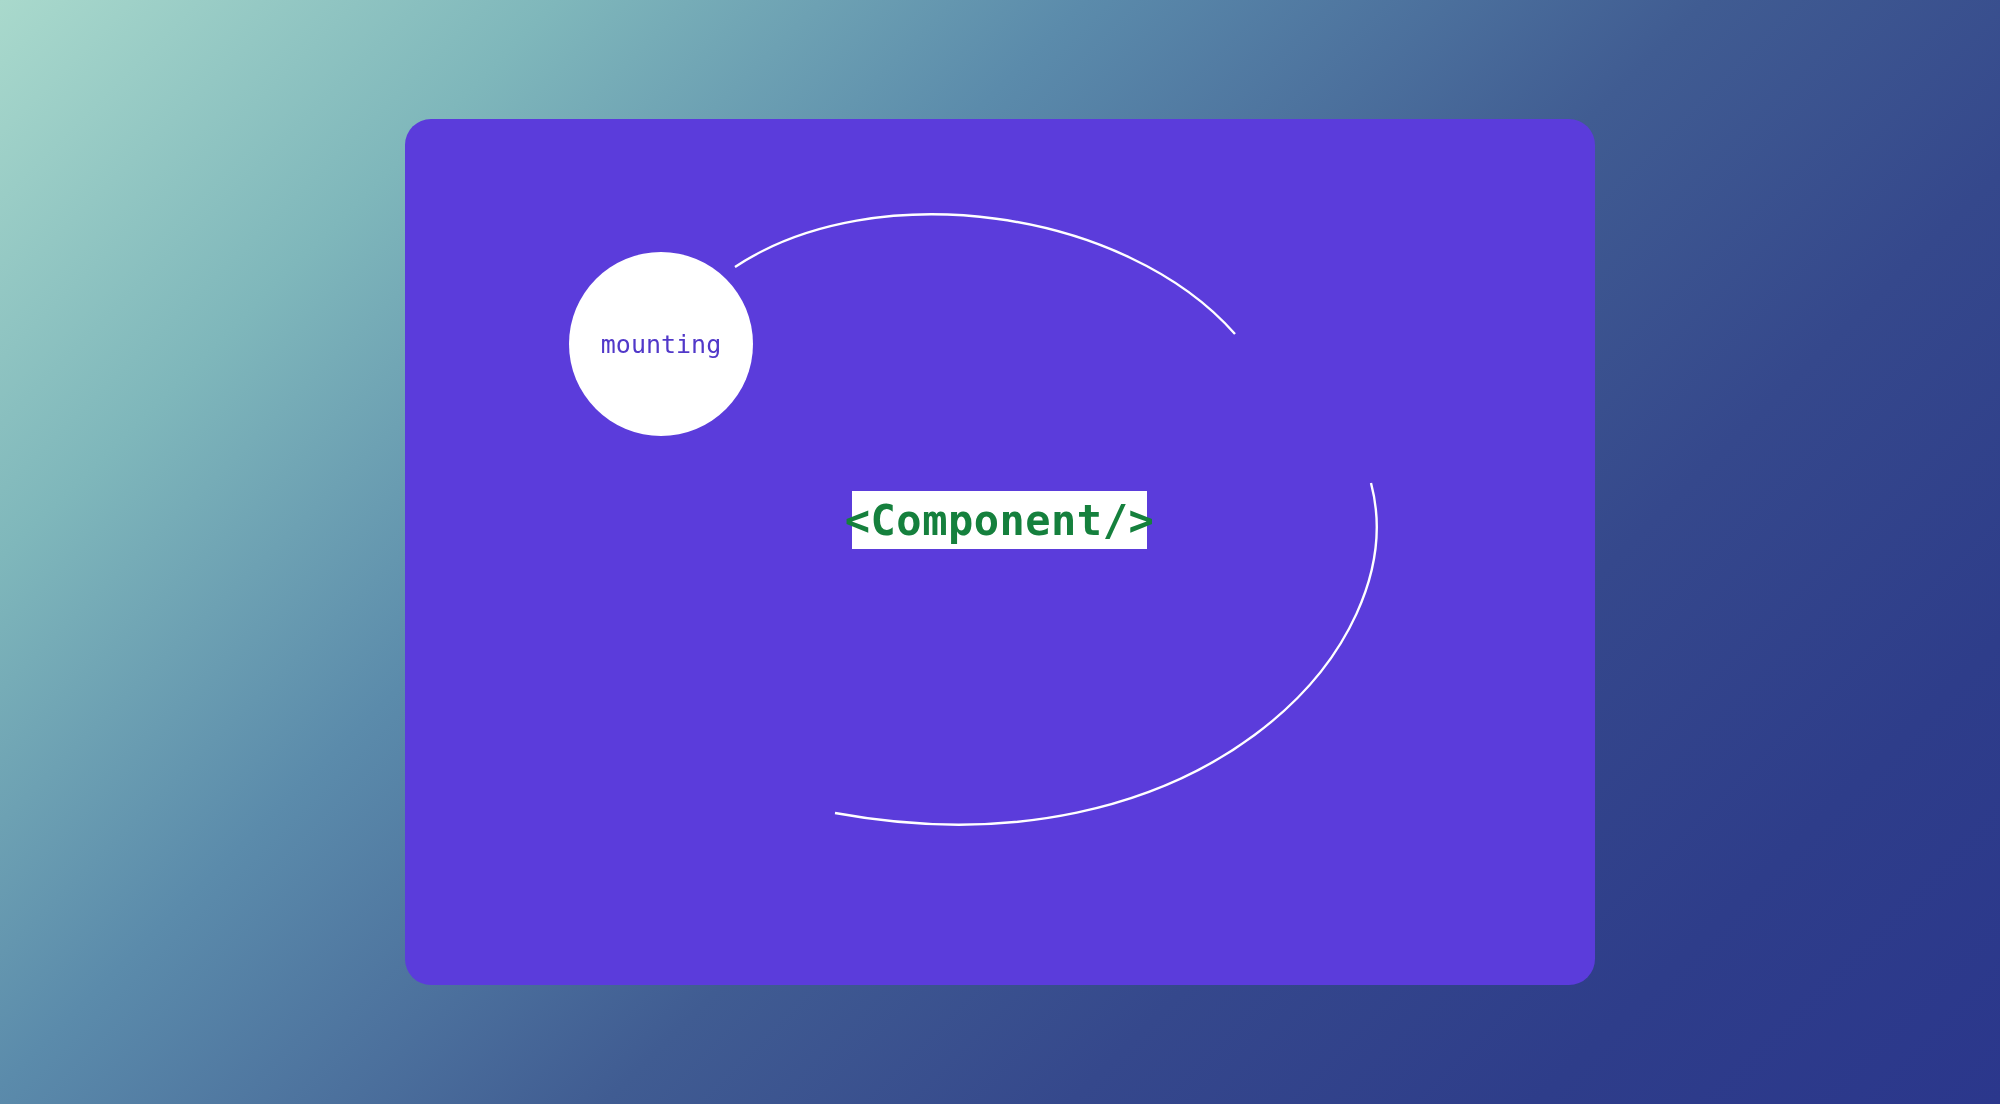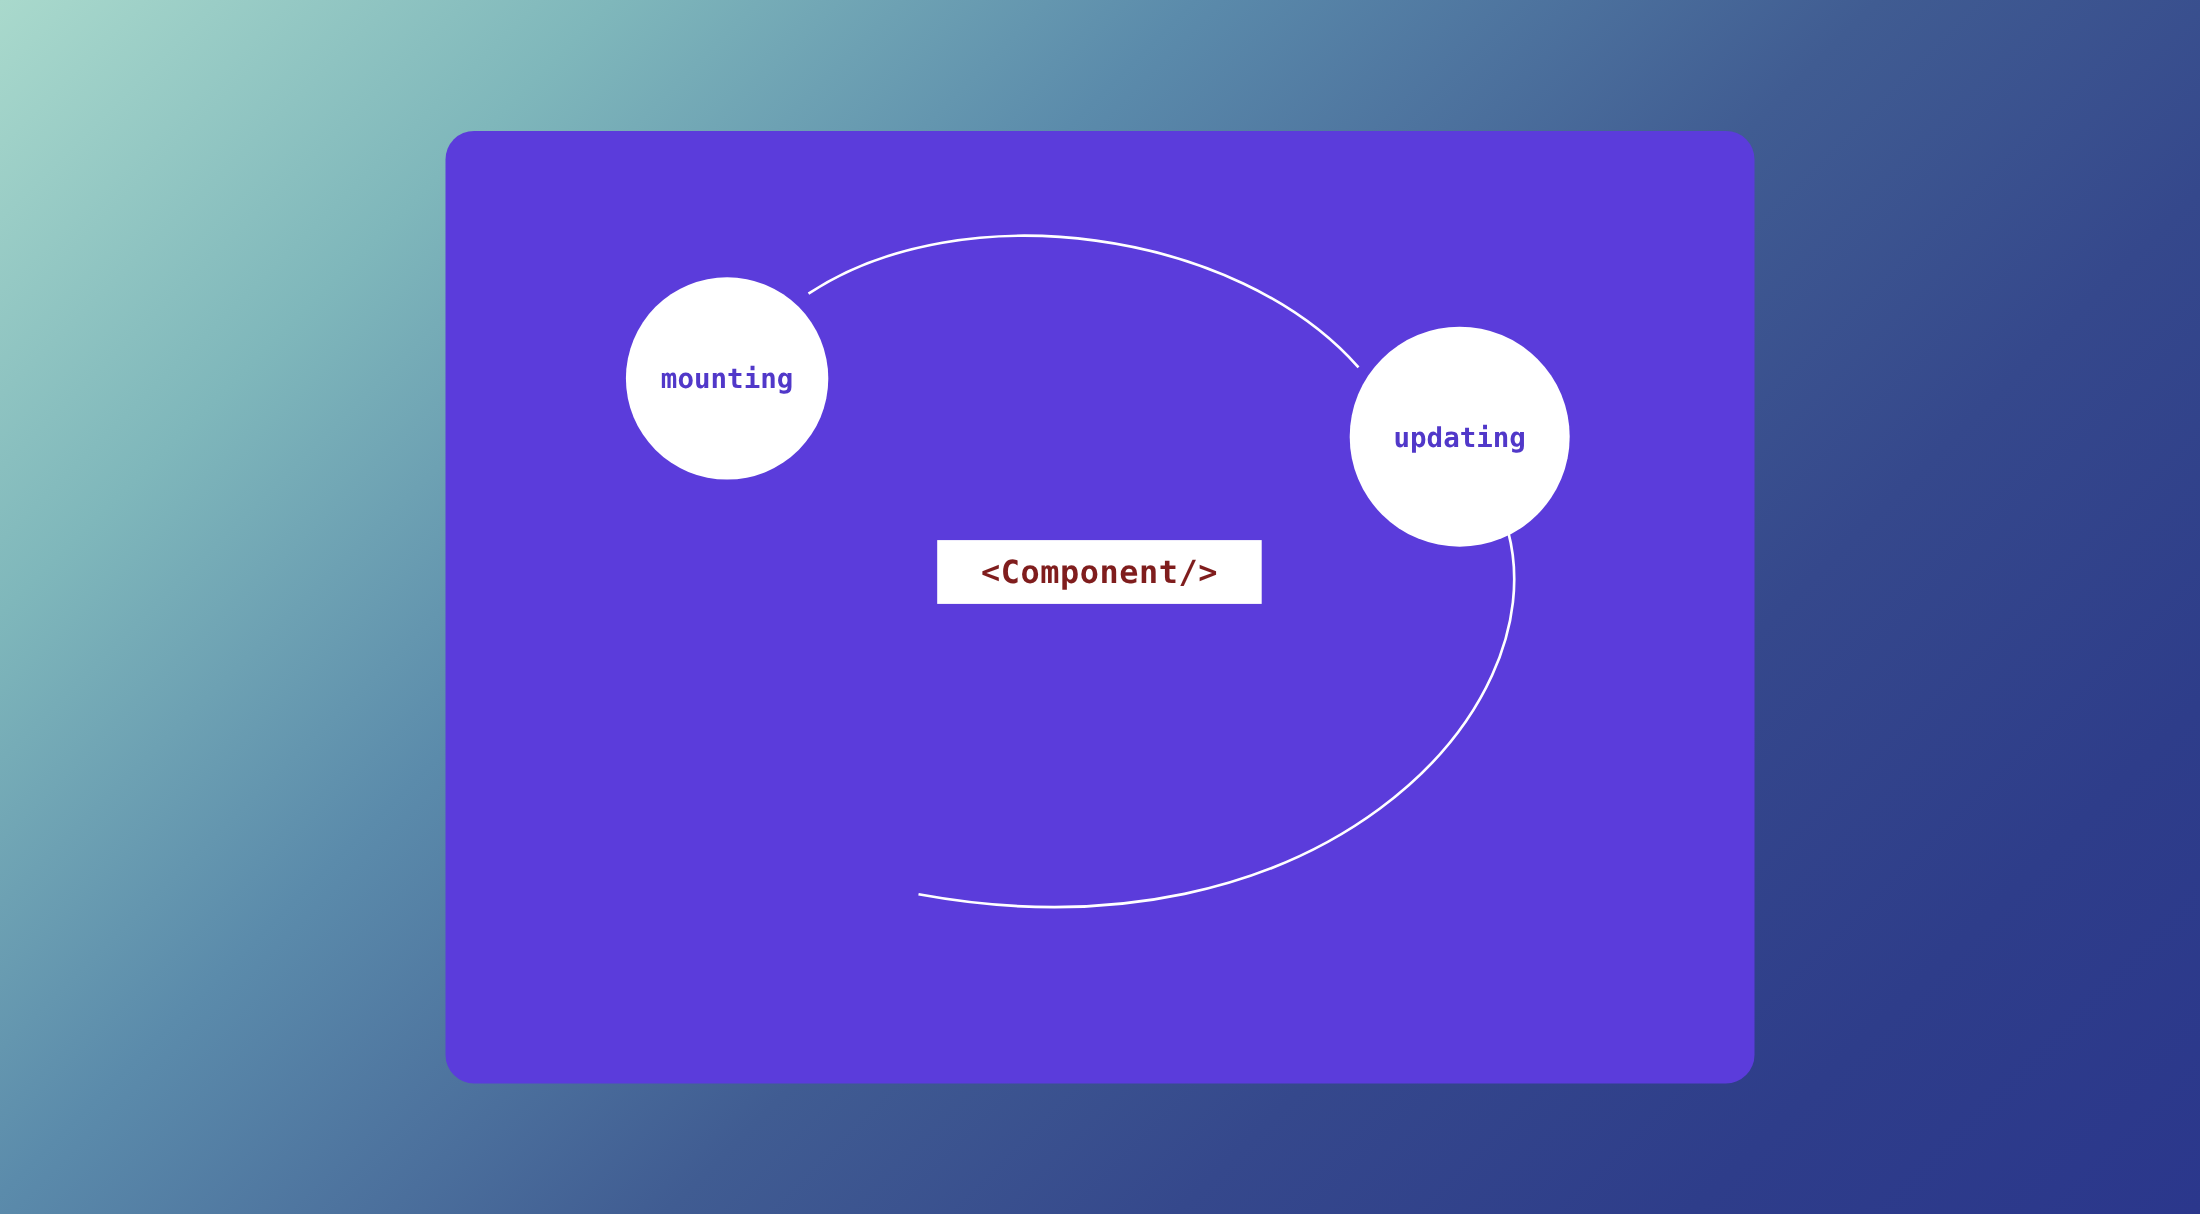--- a/index.html
+++ b/index.html
@@ -28,21 +28,21 @@
   .circle {
     position: absolute;
     background: #ffffff;
     border-radius: 50%;
     display: flex;
     align-items: center;
     justify-content: center;
   }
   .circle span {
     color: #5138c9;
-    font-weight: 700;
+    font-weight: 400;
     font-size: 25px;
     font-family: ui-monospace, "SFMono-Regular", "Menlo", "Consolas", monospace;
   }
   .c-mount {
     width: 184px;
     height: 184px;
     left: 164px;
     top: 133px;
   }
   .c-update {
@@ -62,23 +62,23 @@
     left: 447px;
     top: 372px;
     width: 295px;
     height: 58px;
     background: #ffffff;
     display: flex;
     align-items: center;
     justify-content: center;
   }
   .center-box span {
-    color: #7f1d1d;
+    color: #15803d;
     font-weight: 600;
-    font-size: 29px;
+    font-size: 42px;
     font-family: ui-monospace, "SFMono-Regular", "Menlo", "Consolas", monospace;
     letter-spacing: 0.5px;
   }
   svg.arcs {
     position: absolute;
     left: 0;
     top: 0;
     width: 1190px;
     height: 866px;
     pointer-events: none;
@@ -97,23 +97,20 @@
 
     <svg class="arcs" viewBox="0 0 1190 866">
       <path d="M 330 148 C 470 55, 720 90, 830 215"></path>
       <path d="M 966 364 C 1010 530, 790 760, 430 694"></path>
     </svg>
 
     <div class="circle c-mount">
       <span>mounting</span>
     </div>
 
-    <div class="circle c-update">
-      <span>updating</span>
-    </div>
 
 
     <div class="center-box">
       <span>&lt;Component/&gt;</span>
     </div>
 
   </div>
 </div>
 
 </body></html>

